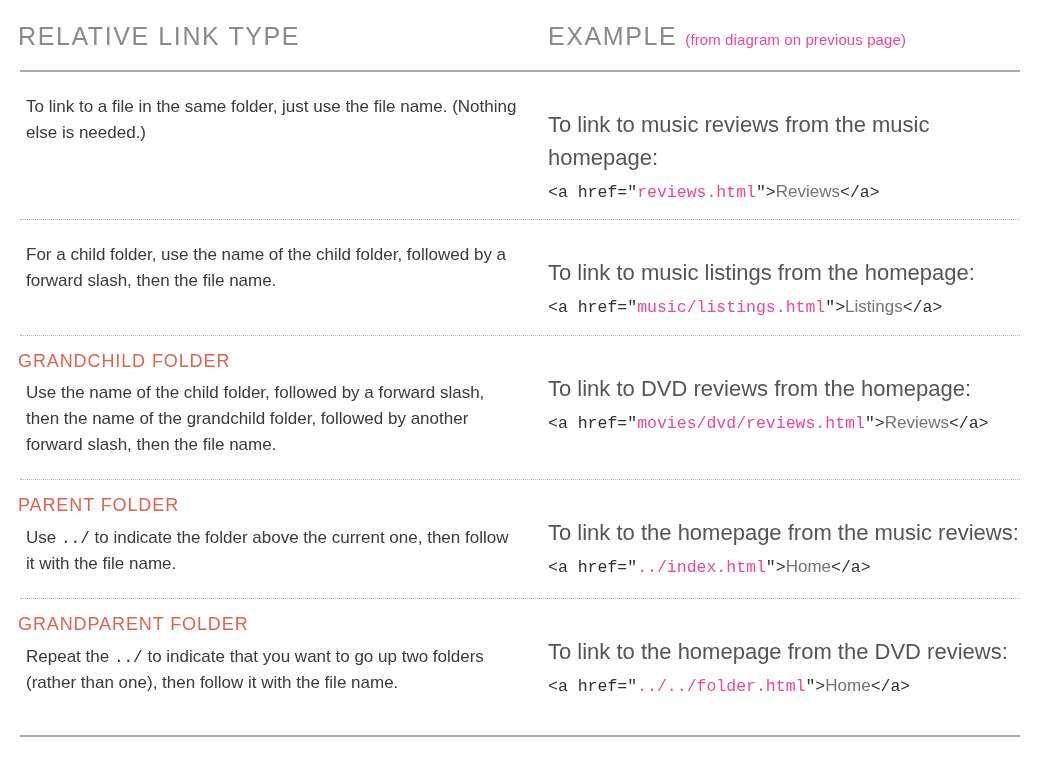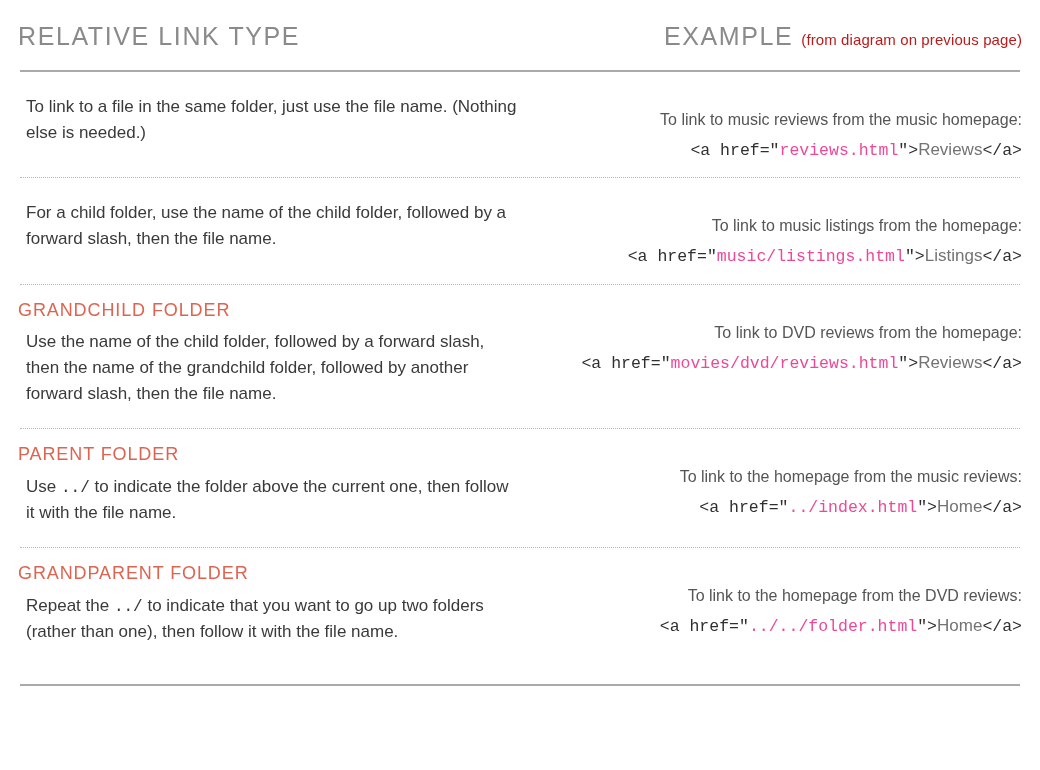--- a/index.html
+++ b/index.html
@@ -25,34 +25,34 @@
 
   
   .table-header {
     display: flex;
     align-items: baseline;
     height: 70px;
     padding-top: 24px;
     box-sizing: border-box;
   }
   .col-left  { width: 530px; flex: 0 0 530px; }
-  .col-right { flex: 1 1 auto; text-align: right; }
+  .col-right { flex: 1 1 auto; }
 
   .head-title {
     font-size: 25px;
     font-weight: 400;
     letter-spacing: 1.6px;
     color: #8a8a8a;
     line-height: 1;
     white-space: nowrap;
   }
   .head-note {
     font-size: 15px;
     letter-spacing: 0.1px;
-    color: #b91c1c;
+    color: #ec4899;
   }
   .head-right-inner { display: inline-flex; align-items: baseline; gap: 8px; }
 
   .rule-solid {
     height: 2px;
     background: #aaaaaa;
     margin: 0 2px 0 2px;
   }
   .rule-dotted {
     height: 0;
@@ -84,21 +84,21 @@
     margin: 8px;
   }
   .row-desc .mono-inline {
     font-family: "Liberation Mono", monospace;
     font-size: 16px;
     color: #333333;
     letter-spacing: 0;
   }
 
   .ex-lead {
-    font-size: 16px;
+    font-size: 22px;
     line-height: 1.5;
     color: #555555;
     margin: 0 0 4px 0;
   }
   .ex-code {
     font-family: "Liberation Mono", monospace;
     font-size: 16.5px;
     line-height: 1.6;
     color: #2f2f2f;
     margin: 0;

